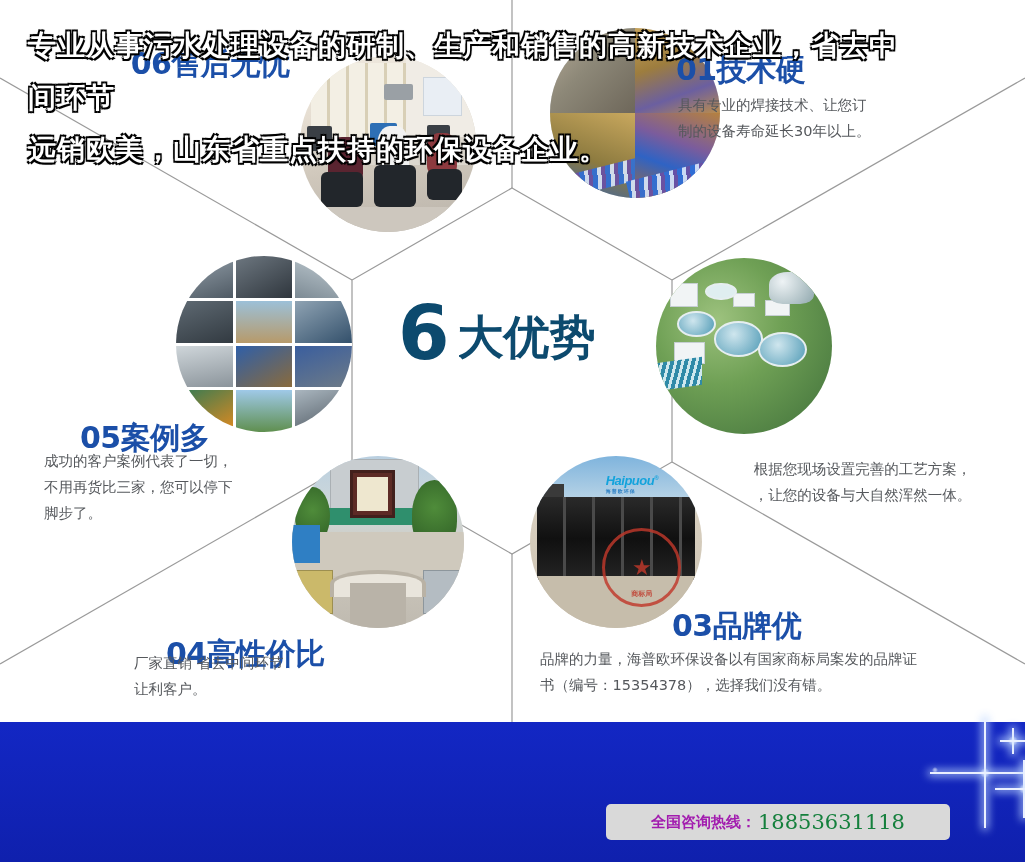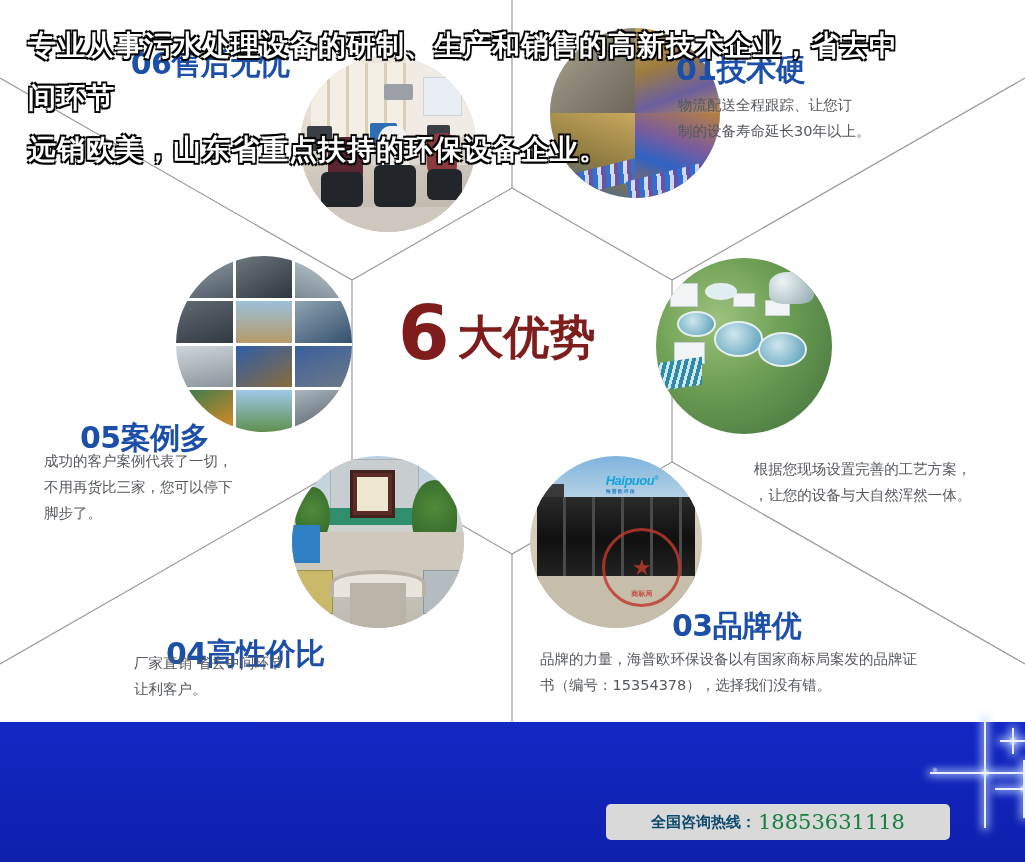--- a/index.html
+++ b/index.html
@@ -143,21 +143,21 @@
     line-height:26px;
     white-space:pre-line;
     font-family:"DejaVu Sans","Liberation Sans",sans-serif;
   }
   .ta-r { text-align:center; }
   .ta-l { text-align:left; }
 
   
   #center-label{
     position:absolute; left:398px; top:296px;
-    color:#7f1d1d; white-space:nowrap;
+    color:#0c4a6e; white-space:nowrap;
     font-family:"DejaVu Sans","Liberation Sans",sans-serif;
   }
   #center-label .six{ font-size:74px; font-weight:bold; line-height:1; vertical-align:-6px;}
   #center-label .rest{ font-size:46px; font-weight:bold; margin-left:8px;}
 
   
   #banner{
     position:absolute; left:0; top:722px; width:1025px; height:140px;
     background:#1226c0;
     background-image:
@@ -187,21 +187,21 @@
     text-shadow:
       -1.6px -1.6px 0 #000, 1.6px -1.6px 0 #000,
       -1.6px  1.6px 0 #000, 1.6px  1.6px 0 #000,
       0 0 3px #000;
   }
   #hotline-box{
     position:absolute; left:606px; top:804px; width:344px; height:36px;
     background:#d9d9d9; border-radius:5px;
     display:flex; align-items:center; justify-content:center;
   }
-  #hotline-box .lbl{ font-size:15px; font-weight:bold; color:#0c4a6e;
+  #hotline-box .lbl{ font-size:15px; font-weight:bold; color:#a21caf;
       font-family:"DejaVu Sans","Liberation Sans",sans-serif;}
   #hotline-box .num{ font-size:21px; color:#15803d; margin-left:2px;
       font-family:"DejaVu Serif","Liberation Serif",serif;}
 </style>
 </head>
 <body>
 
 <div id="root">
 
   <svg id="hexlines" viewBox="0 0 1025 722">
@@ -239,21 +239,21 @@
   </div>
   <div class="head ta-r" style="left:60px;top:44px;width:300px;">06售后无忧</div>
 
   <div class="photo ph-weld" style="left:550px;top:28px;width:170px;height:170px;">
     <div class="w1"></div>
       <div class="w2"></div>
       <div class="w3"></div>
       <div class="w4"></div>
   </div>
   <div class="head ta-l" style="left:676px;top:50px;">01技术硬</div>
-  <div class="body ta-l" style="left:678px;top:92px;width:330px;">物流配送全程跟踪、让您订
+  <div class="body ta-l" style="left:678px;top:92px;width:330px;">具有专业的焊接技术、让您订
 制的设备寿命延长30年以上。</div>
 
   <div id="center-label">
     <span class="six">6</span><span class="rest">大优势</span>
   </div>
 
   <div class="photo ph-collage" style="left:176px;top:256px;width:176px;height:176px;">
     <i class="c1"></i>
       <i class="c2"></i>
       <i class="c3"></i>

